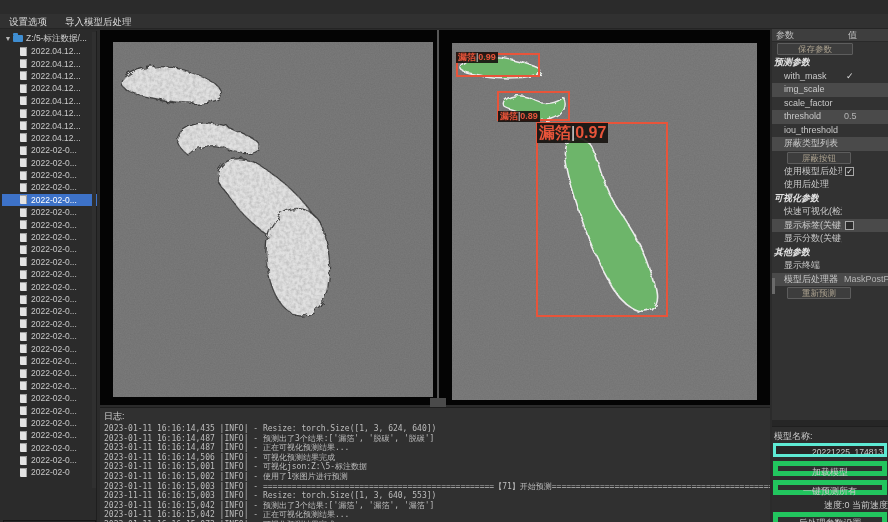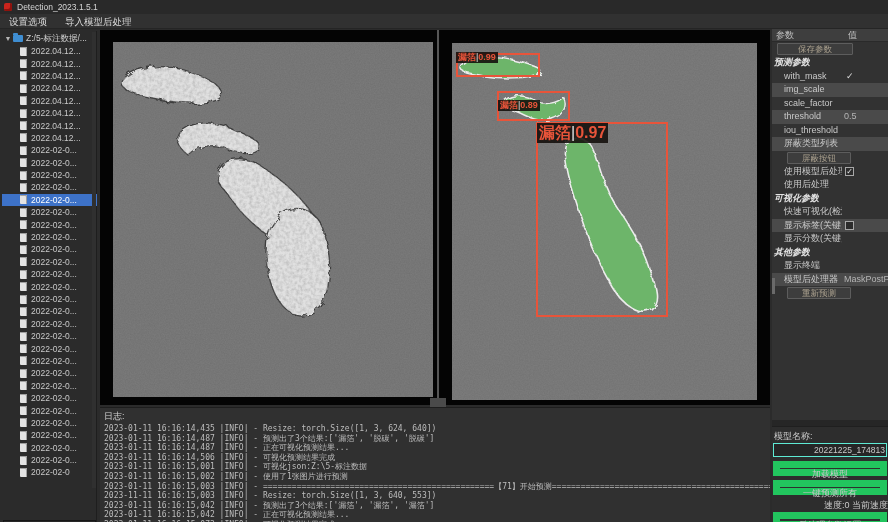--- a/index.html
+++ b/index.html
@@ -77,39 +77,35 @@
            font-size:8.5px; line-height:10px; text-align:center; border-radius:1px; }
   .p-btn.wide { margin-left:5px; width:76px; }
   .p-btn.small { margin-left:15px; width:64px; }
   .params-scroll { position:absolute; left:0; top:249px; width:3px; height:16px; background:#6a6a6a; }
 
   
   .model-panel { position:absolute; left:772px; top:420px; width:116px; height:102px; background:#2d2d2d; }
   .model-sep { height:7px; background:#262626; border-bottom:1px solid #1f1f1f; }
   .model-label { font-size:9px; color:#c9c9c9; padding:3px 0 0 2px; }
   .model-name { position:absolute; left:1px; top:23px; width:114px; height:14px; background:#262626;
-                border:1px solid #5eead4; color:#c9c9c9; font-size:8.5px; line-height:12px;
+                border:3px solid #5eead4; color:#c9c9c9; font-size:8.5px; line-height:12px;
                 text-align:right; padding-right:1px; overflow:hidden; white-space:nowrap; }
-  .m-btn { position:absolute; left:1px; width:114px; height:15px; background:#2f2f2f; border:7px solid #22c55e;
+  .m-btn { position:absolute; left:1px; width:114px; height:15px; background:#2f2f2f; border:5px solid #22c55e;
            color:#c9c9c9; font-size:9px; text-align:center; line-height:13px; }
   .m-btn.load { top:41px; }
   .m-btn.predict-all { top:60px; }
   .speed-text { position:absolute; left:0; top:79px; width:116px; font-size:9px; color:#c9c9c9;
                 text-align:right; white-space:nowrap; overflow:hidden; }
   .m-btn.bottom { top:92px; height:16px; }
 </style>
 </head>
 <body>
 
 <div class="app">
 
-  <div class="titlebar">
-    <span class="app-icon"></span>
-    <span class="title-text">Detection_2023.1.5.1</span>
-  </div>
 
   <div class="menubar">
     <span class="menu-item">设置选项</span>
     <span class="menu-item">导入模型后处理</span>
   </div>
 
   <div class="tree-panel">
     <div class="tree-list">
       <div class="tree-root">
         <span class="tw-arrow">▼</span>
@@ -320,21 +316,21 @@
         </g>
       </svg>
 
       <div class="det-box" style="left:4px; top:10px; width:84px; height:24px;"></div>
       <div class="det-box" style="left:45px; top:48px; width:73px; height:30px;"></div>
       <div class="det-box" style="left:84px; top:79px; width:132px; height:195px; border-width:2.5px;"></div>
 
       <div class="det-label" style="left:4px; top:9px; font-size:9px;">
         <span>漏箔</span><span class="pipe">|</span><span>0.99</span>
       </div>
-      <div class="det-label" style="left:46px; top:57px; font-size:9px;">
+      <div class="det-label" style="left:46px; top:68px; font-size:9px;">
         <span>漏箔</span><span class="pipe">|</span><span>0.89</span>
       </div>
       <div class="det-label" style="left:85px; top:80px; font-size:16px;">
         <span>漏箔</span><span class="pipe">|</span><span>0.97</span>
       </div>
     </div>
   </div>
 
   <div class="log-area">
     <div class="log-title">日志:</div>

